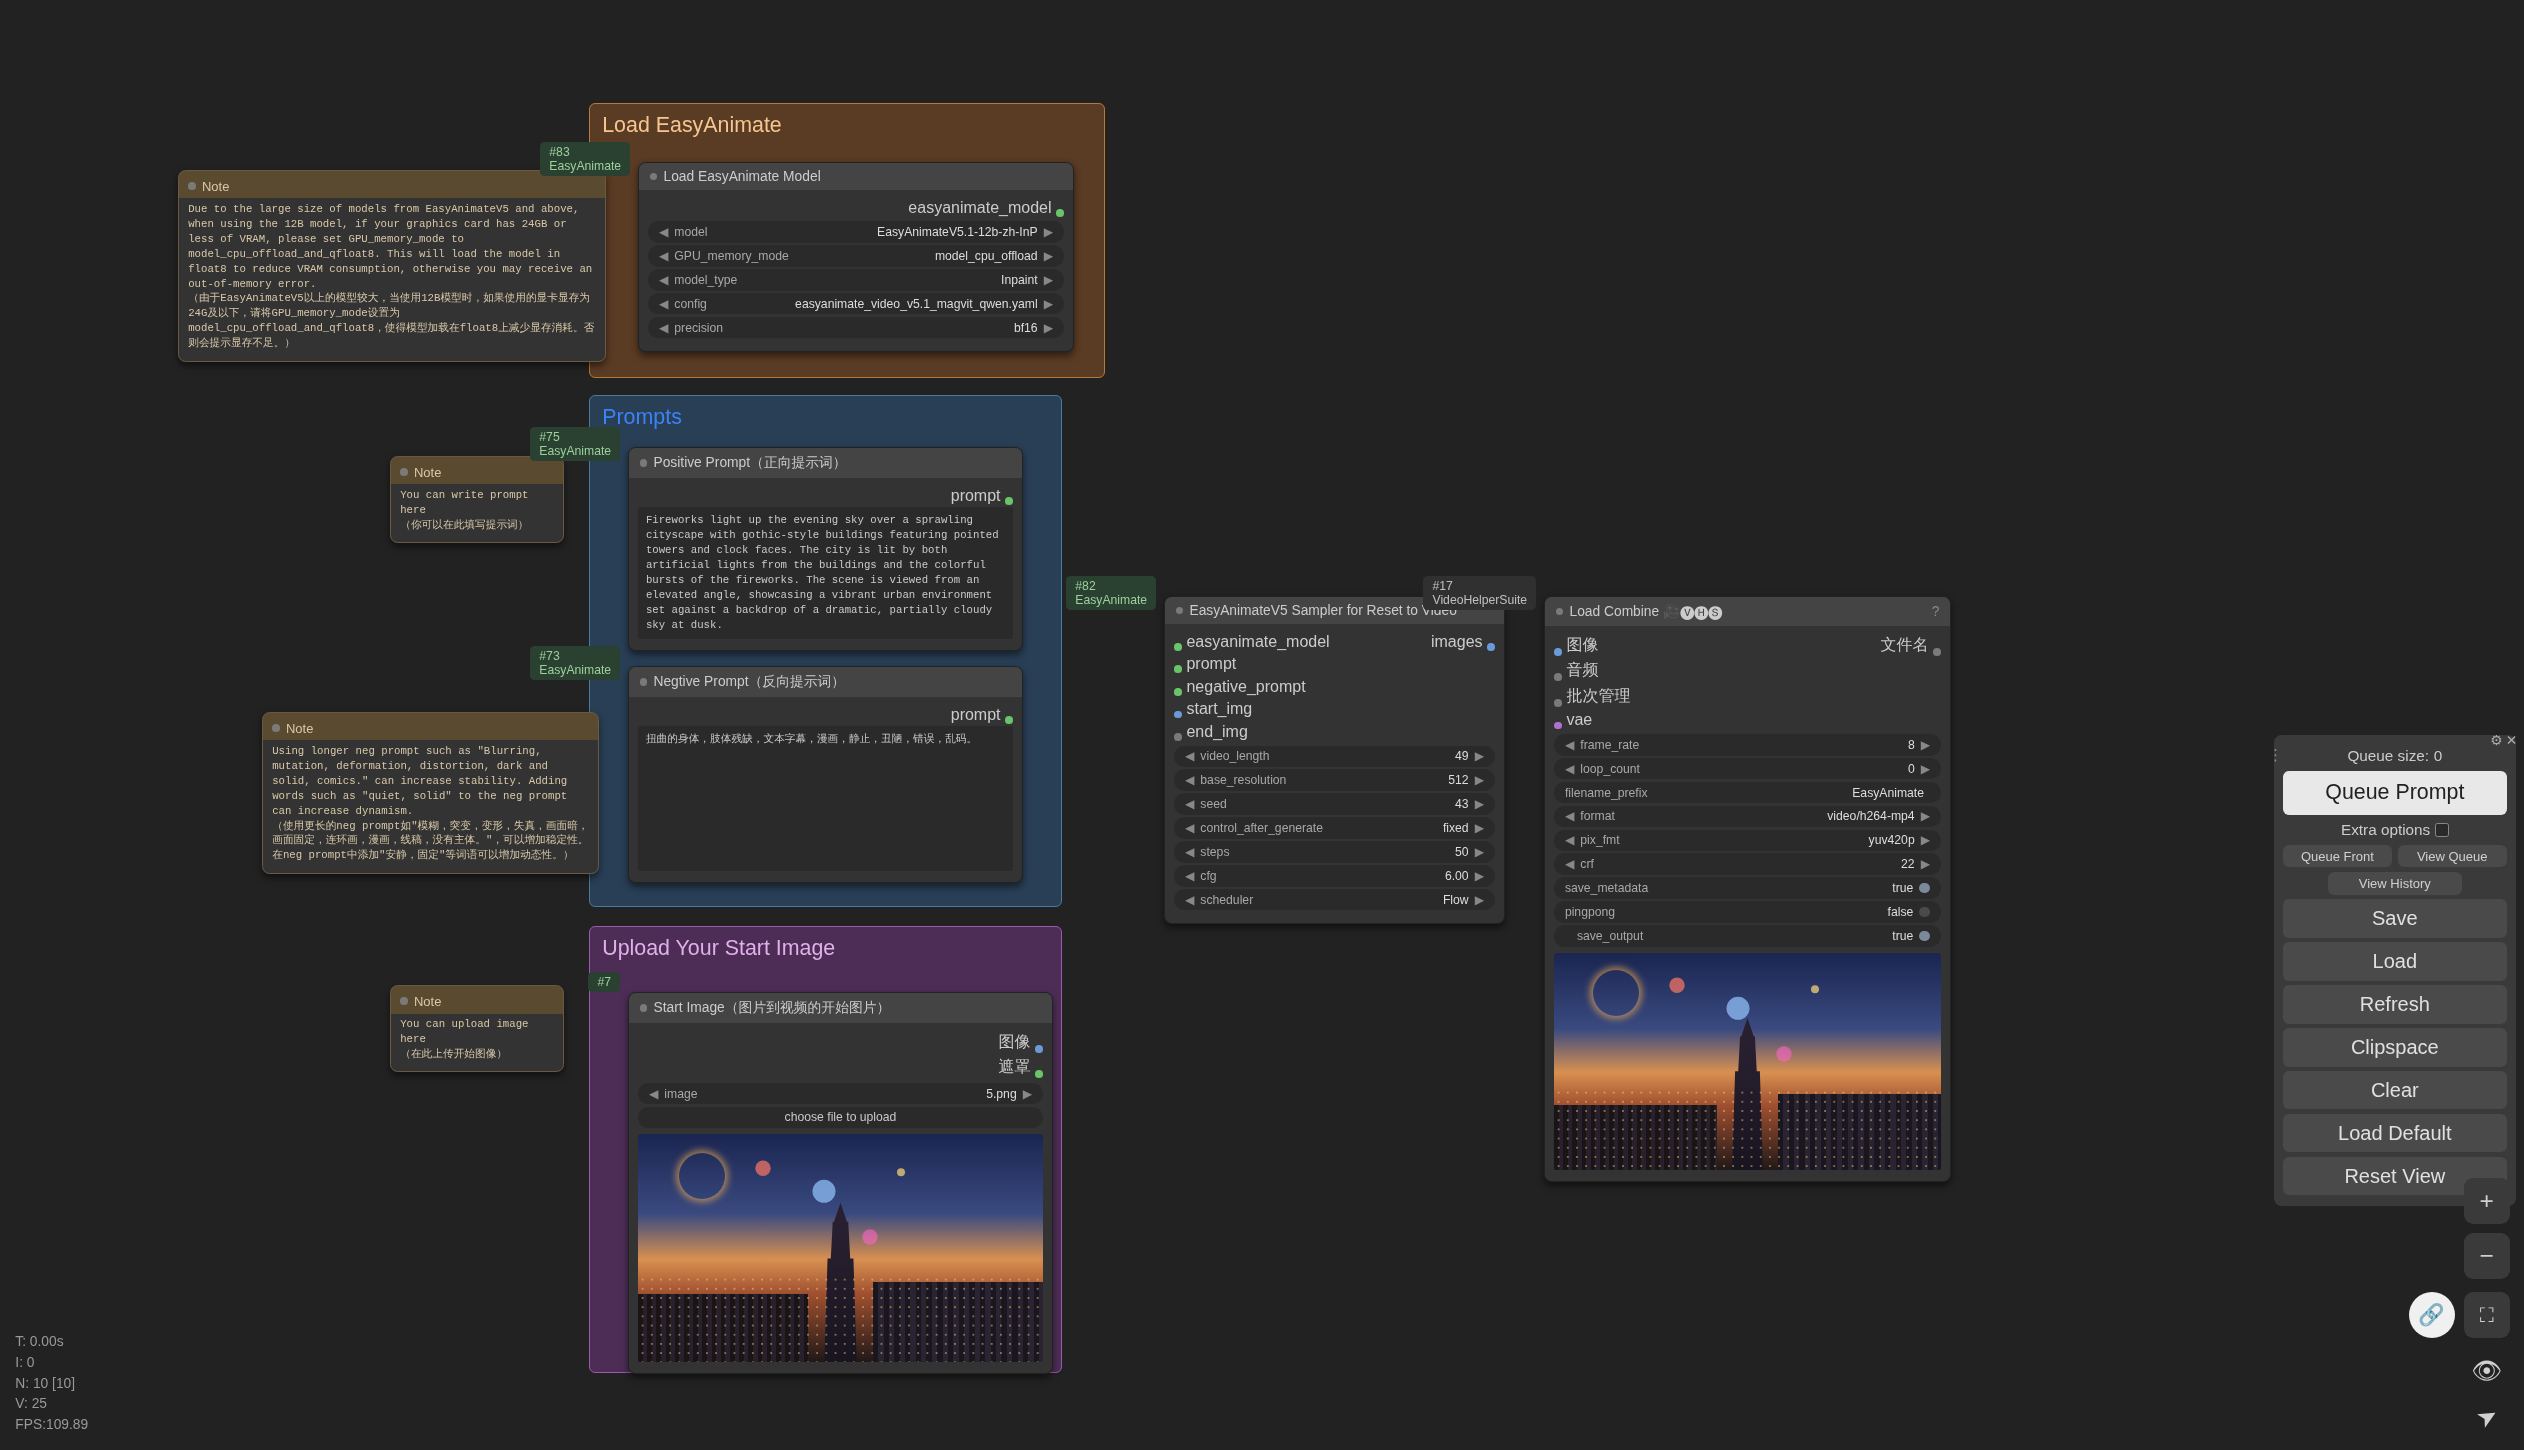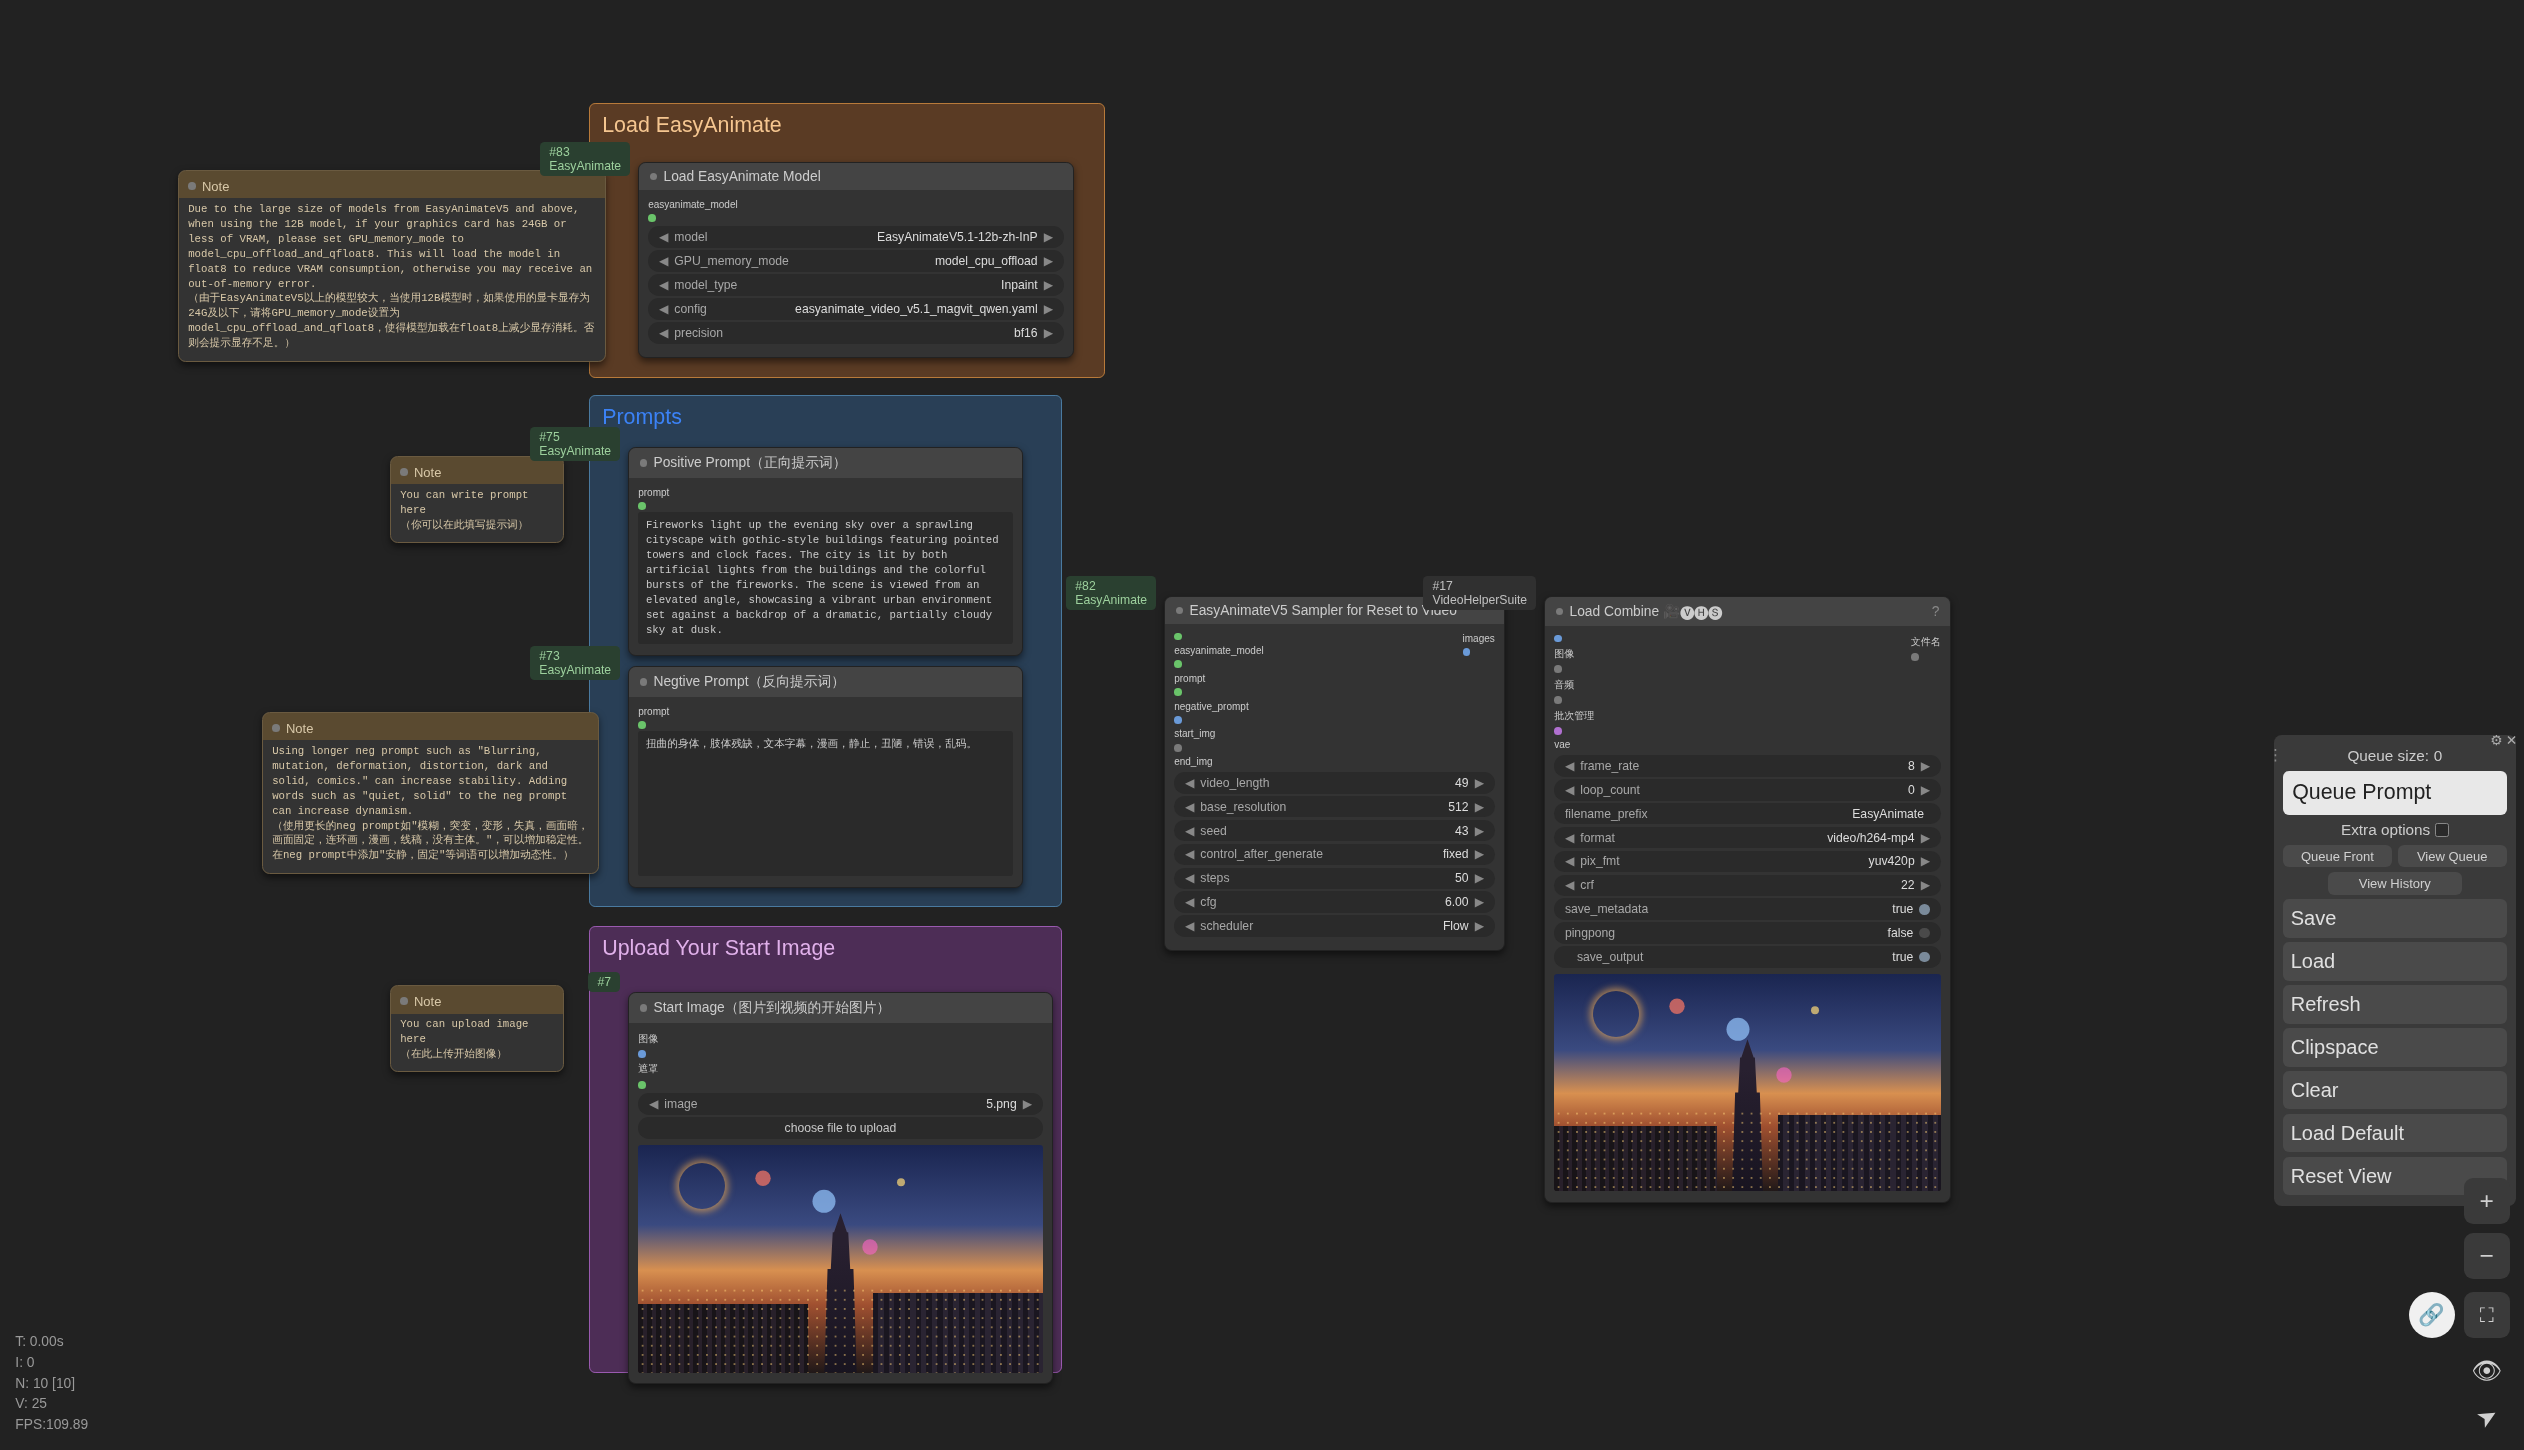--- a/index.html
+++ b/index.html
@@ -54,21 +54,21 @@
   position: absolute;
   top: -20px;
   right: 7.7px;
   background: #2a4030;
   color: #9dd09d;
   padding: 3.1px 9.2px;
   border-radius: 4.6px;
   font-size: 12.2px;
 }
 .node-body { padding: 6.1px 9.2px 10.7px; }
-.io-row { display: flex; justify-content: flex-end; align-items: flex-start; gap: 4.6px; font-size: 10px; padding: 2.3px 0; flex-direction: column; }
+.io-row { display: flex; justify-content: flex-end; align-items: flex-end; gap: 4.6px; font-size: 16px; padding: 2.3px 0; }
 .io-row.left { justify-content: flex-start; }
 .param-row {
   background: #2a2a2a;
   border-radius: 10.7px;
   padding: 3.8px 10.7px;
   margin: 2.3px 0;
   display: flex;
   align-items: center;
   font-size: 12.2px;
   color: #c8c8c8;
@@ -164,20 +164,21 @@
   display: flex;
   flex-direction: column;
   gap: 4.6px;
 }
 .side-panel-row { display:flex; align-items:center; justify-content:space-between; font-size:15.3px; color:#cccccc; padding: 1.5px 3.1px; }
 .big-btn {
   background: #4a4a4a;
   border-radius: 6.1px;
   padding: 7.7px;
   font-size: 20px;
+  text-align: center;
   color: #e0e0e0;
   cursor: pointer;
 }
 .big-btn.white { background: #e8e8e8; color: #222222; font-size: 21.4px; font-weight: 500; padding: 9.2px; }
 .small-btn-row { display:flex; gap:6.1px; }
 .small-btn { flex:1; background:#4a4a4a; border-radius:6.1px; padding:3.8px; font-size:13px; text-align:center; color:#d0d0d0; }
 .checkbox { width:13.8px; height:13.8px; border:0.8px solid #888; border-radius:2.3px; background:#2a2a2a; display:inline-block; vertical-align:middle; }
 
 
 .panel-handle { position:absolute; left:-6.1px; top:10.7px; color:#888; font-size:15.3px; }

